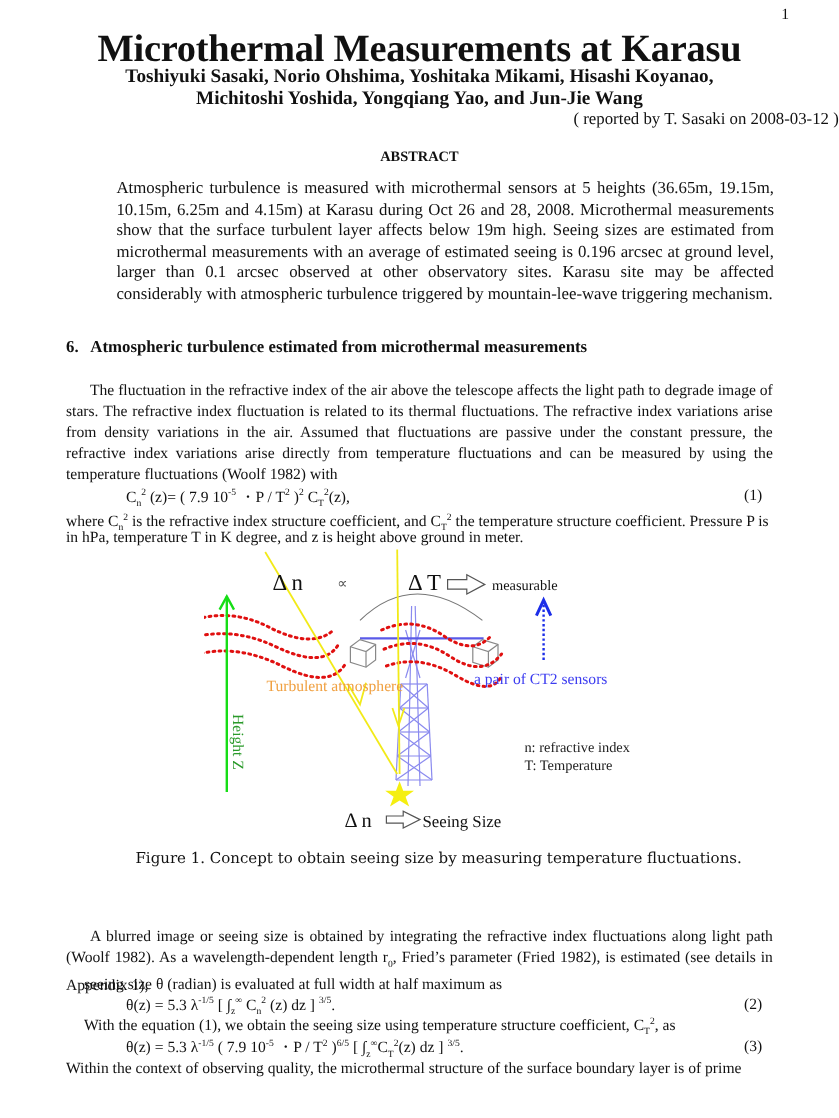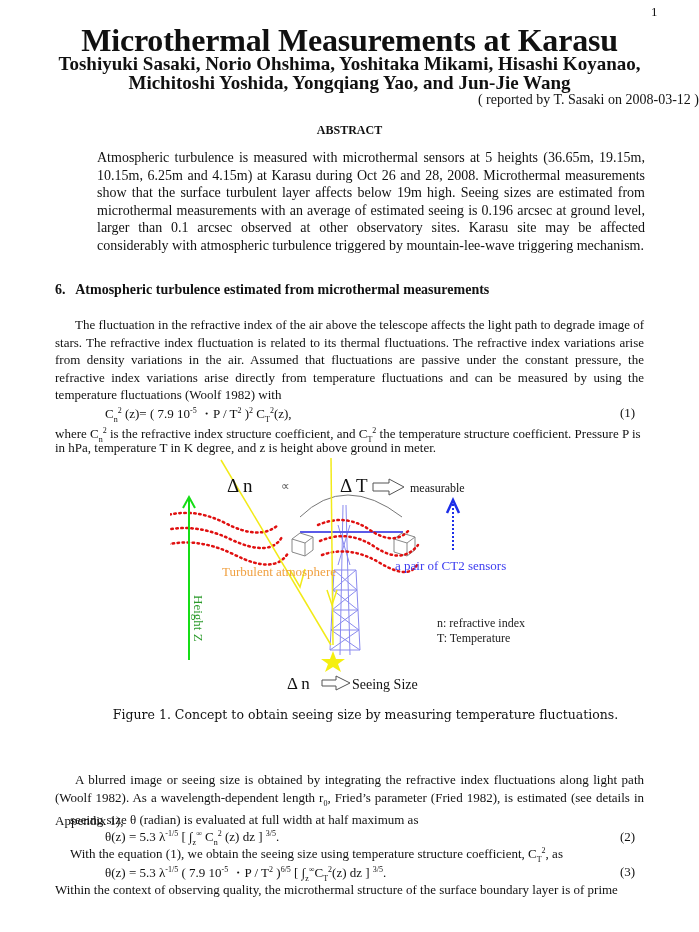--- a/index.html
+++ b/index.html
@@ -1,21 +1,21 @@
 <!DOCTYPE html>
 <html><head>
 <meta charset="utf-8">
 <style>
   html, body { margin:0; padding:0; background:#fff; }
   body { width:699px; height:932px; position:relative; overflow:hidden;
          font-family:"Liberation Serif", serif; color:#111; }
   .abs { position:absolute; }
   .pagenum { top:4px; left:651px; font-size:13px; }
   .title { top:22px; left:0; width:699px; text-align:center; font-size:32px; font-weight:bold; letter-spacing:-0.2px; }
-  .authors { top:54px; left:0; width:699px; text-align:center; font-size:19px; font-weight:bold; line-height:19px; }
+  .authors { top:54px; left:0; width:699px; text-align:center; font-size:16px; font-weight:bold; line-height:19px; }
   .reported { top:92px; left:0; width:699px; text-align:right; font-size:14px; }
   .abs-head { top:123px; left:0; width:699px; text-align:center; font-size:12px; font-weight:bold; }
   .abstract { top:149px; left:97px; width:548px; font-size:14px; line-height:17.5px; text-align:justify; }
   .sec-head { top:282px; left:55px; font-size:14px; font-weight:bold; }
   .para { left:55px; width:589px; font-size:13px; line-height:17.5px; text-align:justify; }
   .p1 { top:316px; text-indent:20px; }
   .eq { left:105px; font-size:13px; }
   .eqnum { left:620px; font-size:13px; }
   sub, sup { font-size:8px; }
   .diagram { top:455px; left:170px; width:380px; height:250px; }

